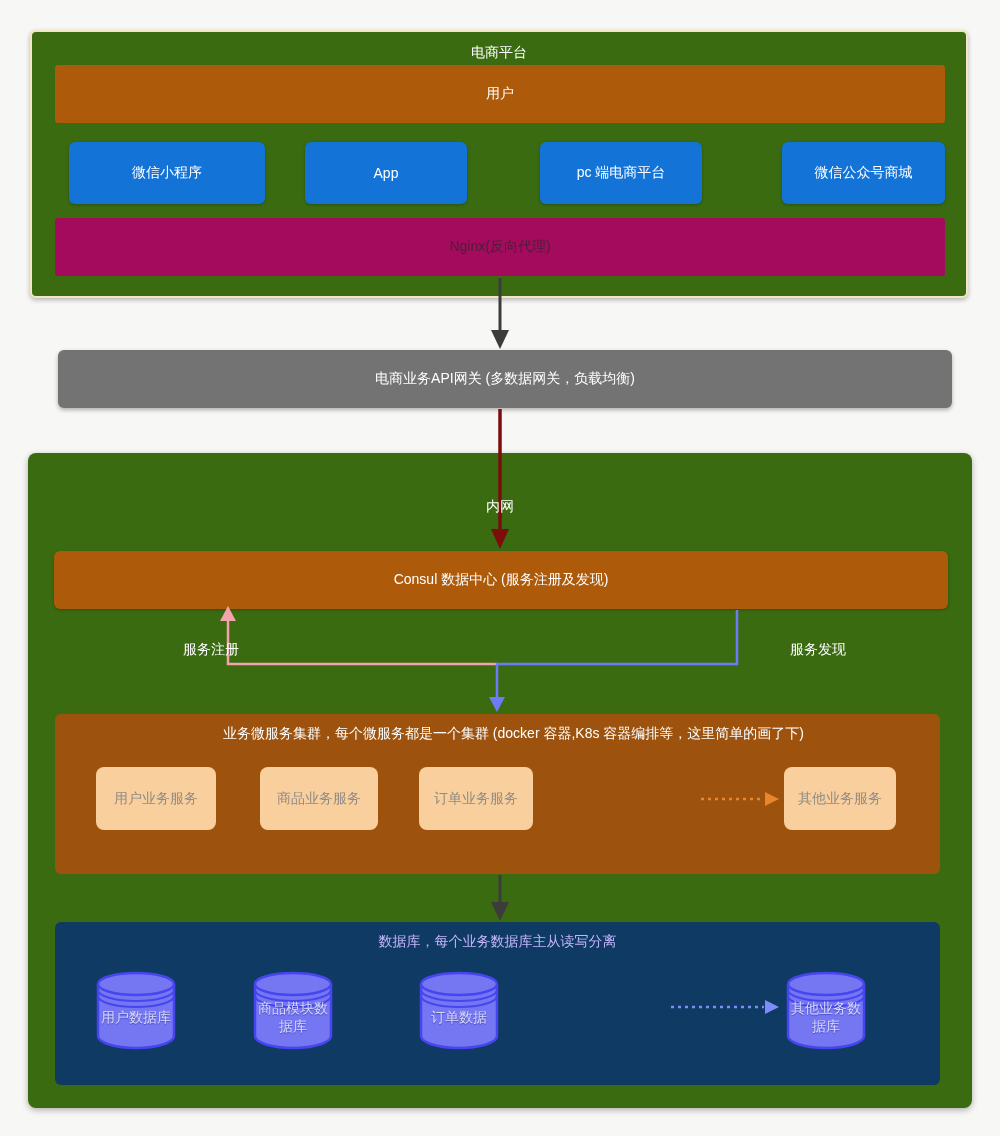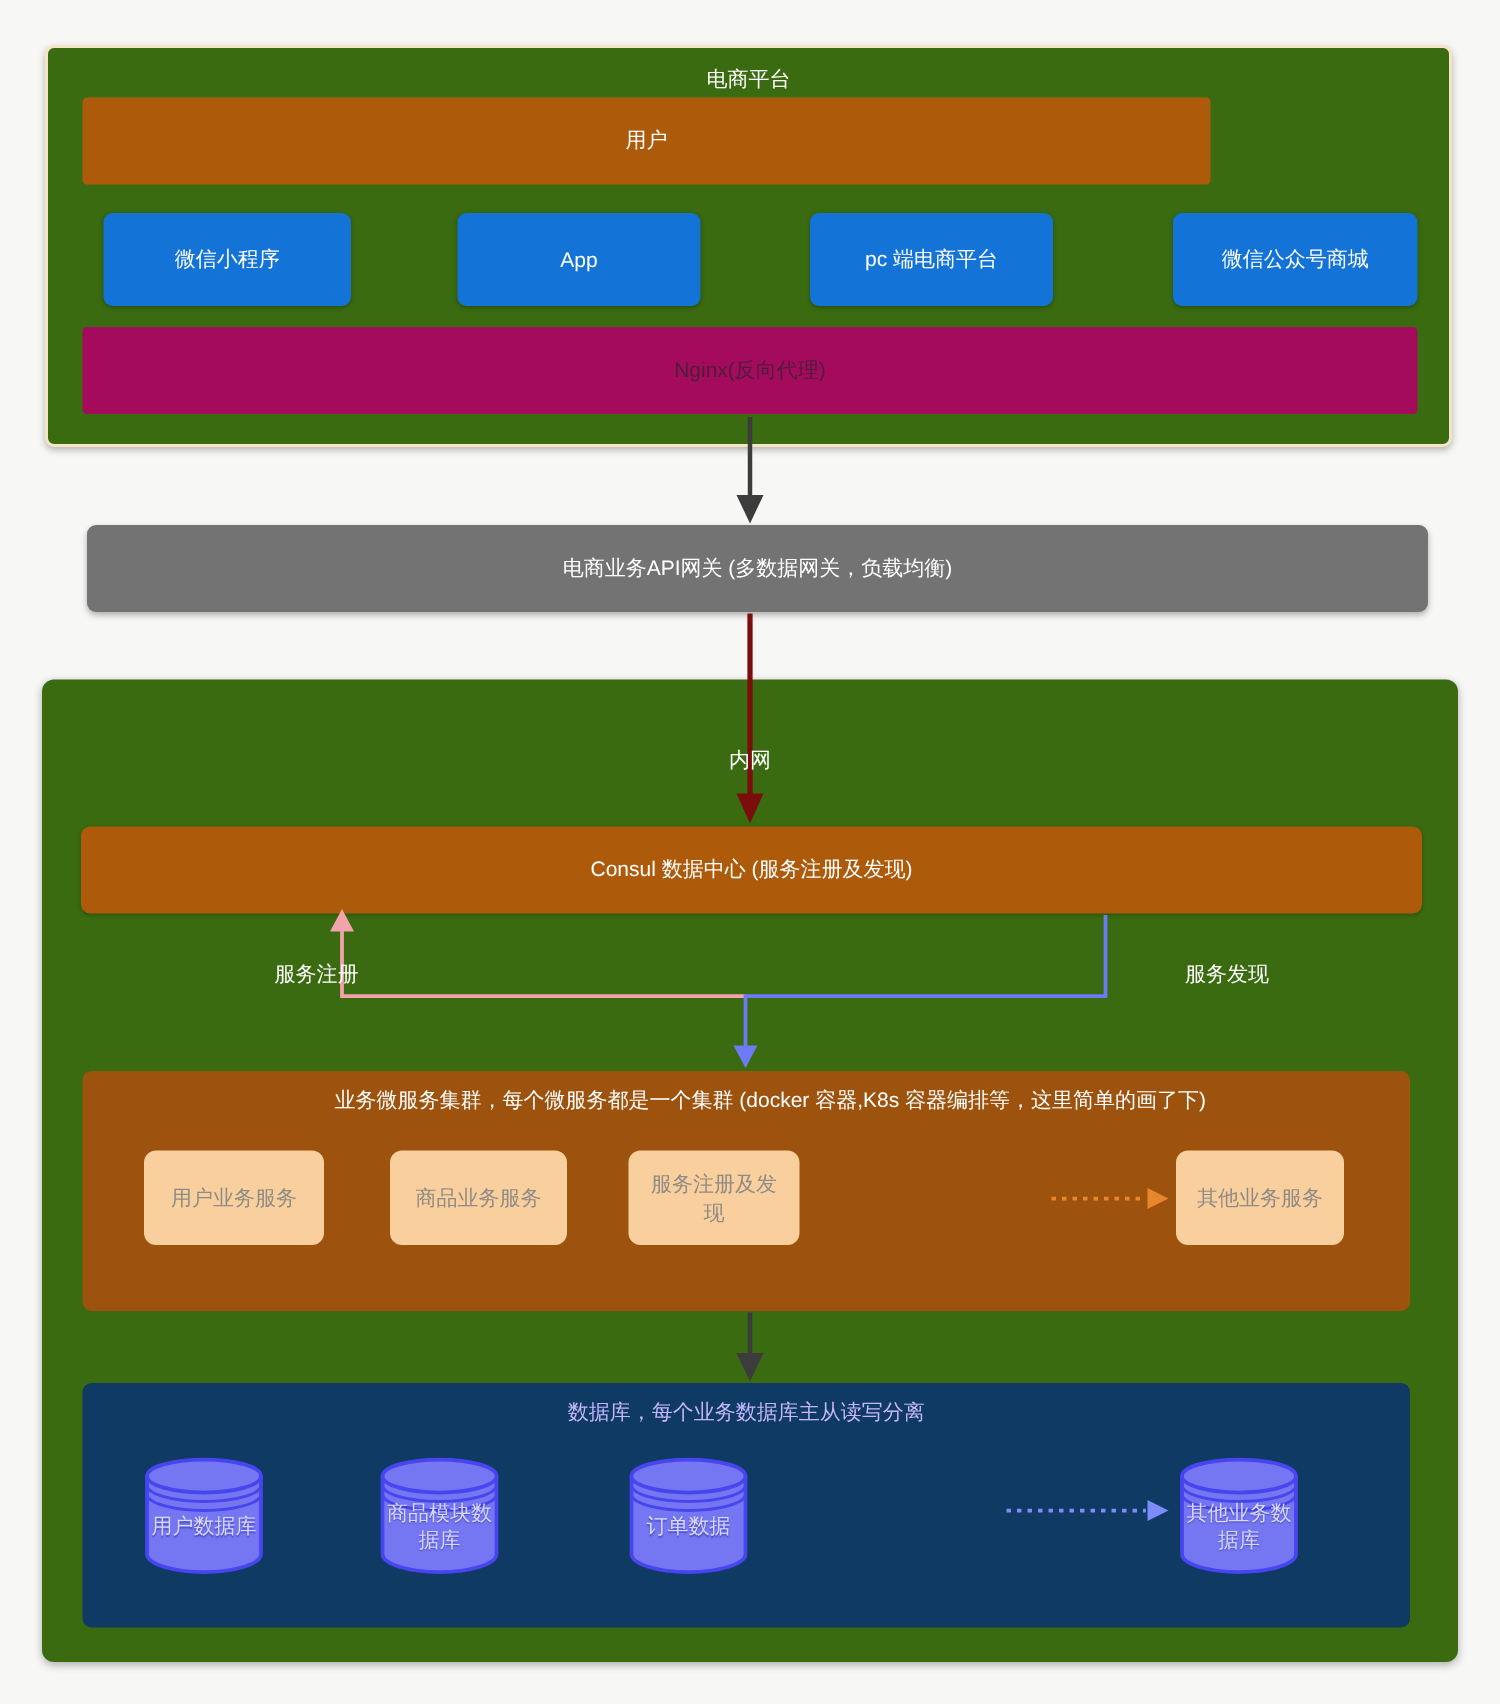--- a/index.html
+++ b/index.html
@@ -4,23 +4,23 @@
 <style>
   html,body{margin:0;padding:0;background:#f7f7f5;}
   body{font-family:"Liberation Sans", sans-serif;}
   .canvas{position:relative;width:1000px;height:1136px;background:#f7f7f5;overflow:hidden;}
   .abs{position:absolute;box-sizing:border-box;}
   .flexc{display:flex;align-items:center;justify-content:center;text-align:center;}
 
   
   .platform{left:30px;top:30px;width:938px;height:268px;background:#3a6b10;border:2px solid #f3e5c6;border-radius:6px;box-shadow:0 2px 5px rgba(0,0,0,.28);}
   .platform-title{left:0;top:12px;width:100%;text-align:center;color:#fff;font-size:14px;}
-  .user-bar{left:23px;top:33px;width:752px;height:58px;background:#ad5a0b;border-radius:3px;color:#fff;font-size:14px;}
+  .user-bar{left:23px;top:33px;width:890px;height:58px;background:#ad5a0b;border-radius:3px;color:#fff;font-size:14px;}
   .client{top:110px;height:62px;background:#1373d6;border-radius:6px;color:#fff;font-size:14px;box-shadow:0 1px 3px rgba(0,0,0,.25);}
-  .client1{left:37px;width:165px;}
+  .client1{left:37px;width:196px;}
   .client2{left:273px;width:162px;}
   .client3{left:508px;width:162px;}
   .client4{left:750px;width:163px;}
   .nginx-bar{left:23px;top:186px;width:890px;height:58px;background:#a40b5d;border-radius:3px;color:#4d1d3c;font-size:14px;}
 
   
   .gateway{left:58px;top:350px;width:894px;height:58px;background:#737373;border-radius:6px;color:#fff;font-size:14px;box-shadow:0 2px 4px rgba(0,0,0,.3);}
 
   
   .inner{left:28px;top:453px;width:944px;height:655px;background:#3a6b10;border-radius:8px;box-shadow:0 2px 6px rgba(0,0,0,.3);}
@@ -70,21 +70,21 @@
 
   <div class="abs inner">
     <div class="abs flexc consul">Consul 数据中心 (服务注册及发现)</div>
     <div class="abs lbl lbl-reg">服务注册</div>
     <div class="abs lbl lbl-disc">服务发现</div>
 
     <div class="abs micro">
       <div class="abs micro-title">业务微服务集群，每个微服务都是一个集群 (docker 容器,K8s 容器编排等，这里简单的画了下)</div>
       <div class="abs flexc svc svc1">用户业务服务</div>
       <div class="abs flexc svc svc2">商品业务服务</div>
-      <div class="abs flexc svc svc3">服务注册及发现</div>
+      <div class="abs flexc svc svc3">订单业务服务</div>
       <div class="abs flexc svc svc5">其他业务服务</div>
     </div>
 
     <div class="abs db">
       <div class="abs db-title">数据库，每个业务数据库主从读写分离</div>
 
       <div class="abs cyl cyl1">
         <svg width="84" height="86" viewBox="0 0 84 86">
           <path d="M4,16 v52 c0,6.6 17,12 38,12 s38,-5.4 38,-12 v-52" fill="#7577f2" stroke="#4745ee" stroke-width="2.5"></path>
           <ellipse cx="42" cy="16" rx="38" ry="11" fill="#7577f2" stroke="#4745ee" stroke-width="2.5"></ellipse>

